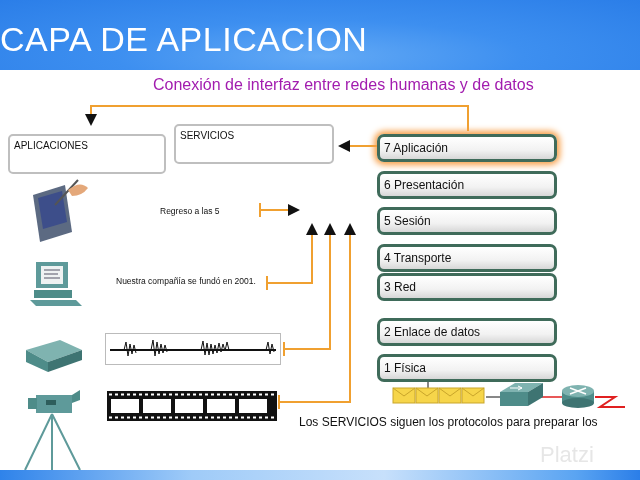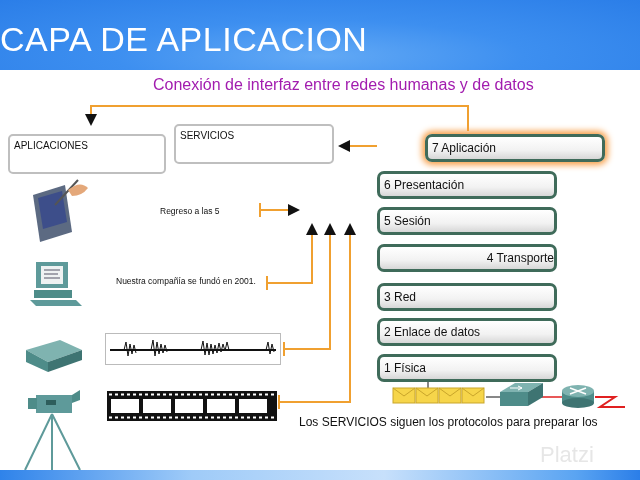--- a/index.html
+++ b/index.html
@@ -7,21 +7,21 @@
   .header{position:absolute;left:0;top:0;width:640px;height:70px;
     background:radial-gradient(ellipse at 50% 80%, #62a9f5 0%, #3d8ff0 45%, #2b7ee8 100%);}
   .title{position:absolute;left:0;top:20px;width:640px;text-align:left;color:#fff;font-size:34px;letter-spacing:0.5px;}
   .subtitle{position:absolute;left:153px;top:76px;font-size:16px;color:#a21caf;}
   .footer{position:absolute;left:0;top:470px;width:640px;height:10px;
     background:linear-gradient(90deg,#2f83ea 0%,#9fcbf8 30%,#c7e0fb 60%,#5aa4f2 90%,#2b7ee8 100%);}
   .box{position:absolute;height:40px;border:2px solid #bfbfbf;border-radius:5px;background:#fff;box-sizing:border-box;
     font-size:10px;color:#111;padding-left:4px;line-height:20px;}
   .layer{position:absolute;left:377px;width:180px;height:28px;box-sizing:border-box;border:3px solid #3f6b5a;border-radius:7px;
     background:linear-gradient(180deg,#ffffff 0%,#f2f2f2 60%,#d7d7d7 100%);font-size:12px;color:#111;padding-left:4px;line-height:22px;}
-  .layer.active{box-shadow:0 0 6px 3px #f7a04a;margin-left:48px;}
+  .layer.active{box-shadow:0 0 6px 3px #f7a04a;}
   .small{position:absolute;font-size:8.5px;color:#111;}
   .desc{position:absolute;left:299px;top:412px;width:330px;font-size:12px;color:#111;line-height:21px;}
   .wm{position:absolute;left:540px;top:442px;font-size:22px;color:rgba(200,200,200,0.45);}
   svg{position:absolute;left:0;top:0;}
   .wave{position:absolute;left:105px;top:333px;width:176px;height:32px;border:1px solid #bbb;box-sizing:border-box;background:#fff;}
   .film{position:absolute;left:107px;top:391px;width:170px;height:30px;background:#111;}
 </style>
 </head>
 <body>
 
@@ -117,22 +117,22 @@
     <path d="M52,414 L25,470 M52,414 L52,470 M52,414 L80,470" stroke="#5e9a9a" stroke-width="2"></path>
   </g>
 </svg>
 
 <div class="box" style="left:8px;top:134px;width:158px;">APLICACIONES</div>
 <div class="box" style="left:174px;top:124px;width:160px;">SERVICIOS</div>
 
 <div class="layer active" style="top:134px;">7 Aplicación</div>
 <div class="layer" style="top:171px;">6 Presentación</div>
 <div class="layer" style="top:207px;">5 Sesión</div>
-<div class="layer" style="top:244px;text-align:right;">4 Transporte</div>
-<div class="layer" style="top:283px;">3 Red</div>
+<div class="layer" style="top:244px;">4 Transporte</div>
+<div class="layer" style="top:273px;">3 Red</div>
 <div class="layer" style="top:318px;">2 Enlace de datos</div>
 <div class="layer" style="top:354px;">1 Física</div>
 
 <div class="small" style="left:160px;top:206px;">Regreso a las 5</div>
 <div class="small" style="left:116px;top:276px;">Nuestra compañía se fundó en 2001.</div>
 
 <div class="wave">
   <svg width="176" height="32" style="position:absolute;left:0;top:0;">
     <path d="M4,16 H170" stroke="#111" stroke-width="2"></path>
     <path d="M18,16 l2,-8 l2,14 l2,-12 l2,10 l2,-9 l2,8 M45,16 l2,-10 l2,16 l2,-14 l2,12 l2,-10 l2,9 l2,-8 l2,7 M95,16 l2,-9 l2,14 l2,-12 l2,12 l2,-11 l2,10 l2,-9 l2,8 l2,-10 l2,9 l2,-8 l2,7 l2,-9 l2,8 M160,16 l2,-8 l2,12 l2,-10 l2,8" stroke="#111" stroke-width="1" fill="none"></path>

